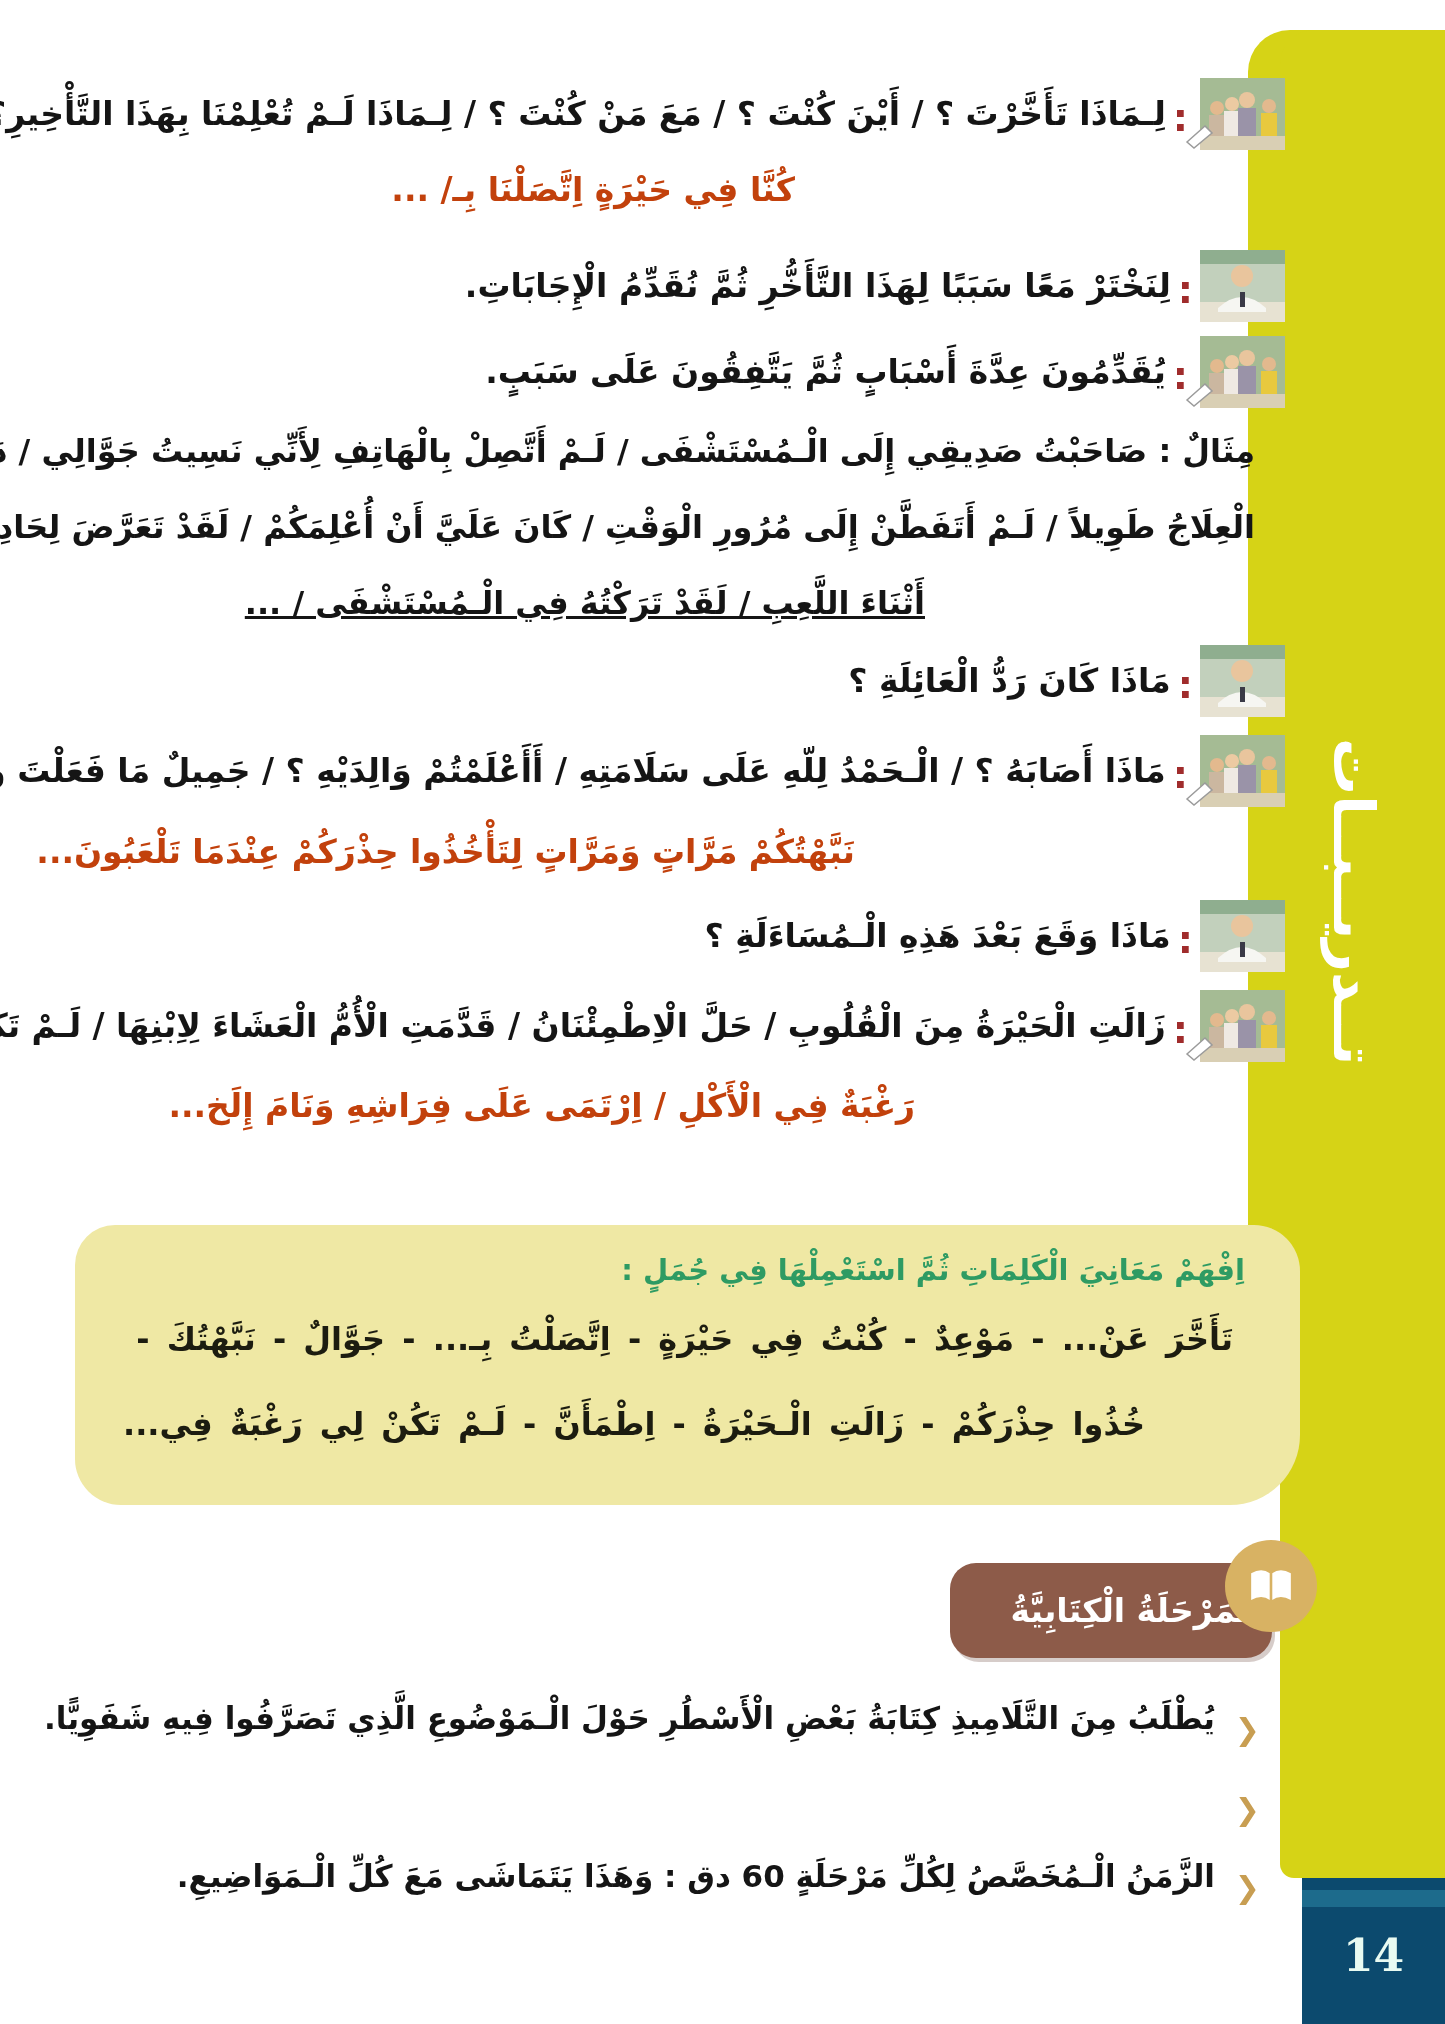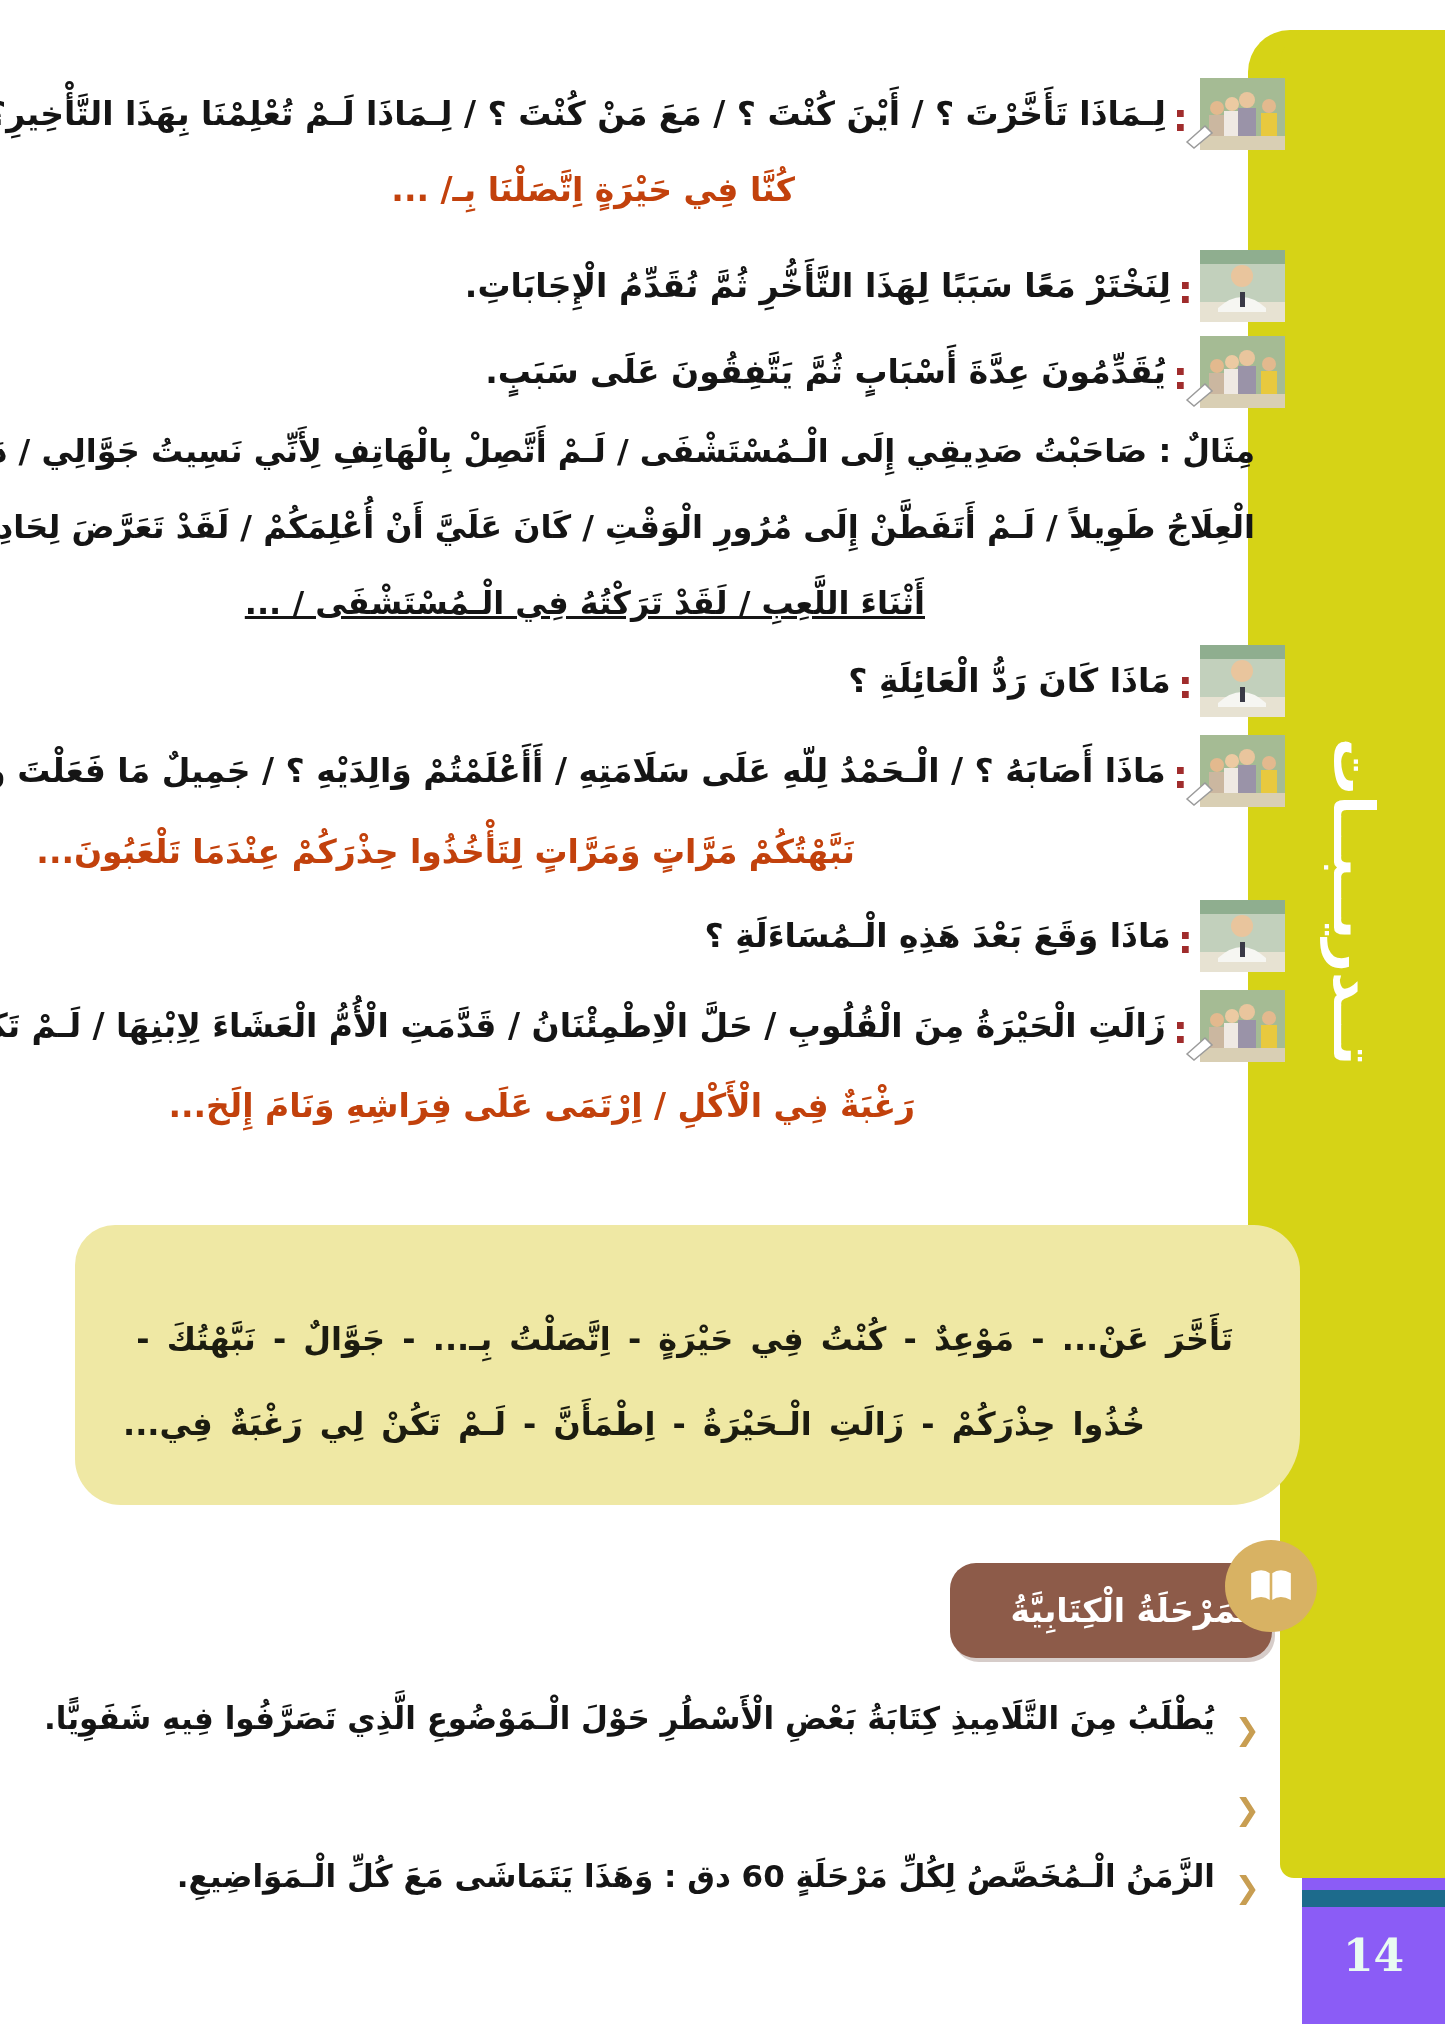--- a/index.html
+++ b/index.html
@@ -9,21 +9,21 @@
   }
   
   .side-band{position:absolute;top:30px;right:0;width:165px;height:1848px;
     background:#d6d316;border-radius:34px 0 0 14px;}
   .side-tab{position:absolute;top:30px;right:0;width:197px;height:1255px;
     background:#d6d316;border-radius:42px 0 0 52px;}
   .tab-label{position:absolute;top:165px;right:58px;height:900px;
     writing-mode:vertical-rl;text-orientation:mixed;
     color:#ffffff;font-size:57px;font-weight:700;letter-spacing:8px;white-space:nowrap;}
   
-  .pagenum-box{position:absolute;right:0;top:1878px;width:143px;height:146px;background:#8b5cf6;}
+  .pagenum-box{position:absolute;right:0;top:1878px;width:143px;height:146px;background:#0c4a6e;}
   .pagenum-stripe{position:absolute;top:12px;left:0;width:100%;height:17px;background:#1d6b8c;}
   .pagenum{position:absolute;top:52px;left:0;width:100%;text-align:center;
     color:#e9fbf2;font-size:44px;font-weight:700;font-family:"DejaVu Serif",serif;}
   
   .row{position:absolute;display:flex;direction:rtl;align-items:center;gap:7px;
     color:#151515;font-weight:700;font-size:33px;white-space:nowrap;line-height:72px;}
   .row .txt{display:inline-block;}
   .colon{color:#a02c2c;font-size:38px;flex:none;transform:translateY(4px);}
   .photo{flex:none;width:85px;height:72px;}
   .photo.students{width:100px;margin-left:-10px;}
@@ -193,20 +193,21 @@
         <polygon points="2,64 20,48 27,55 9,70" fill="#ffffff" stroke="#9b9b9b" stroke-width="1.5"></polygon>
       </svg>
     </span>
     <span class="colon">:</span>
     <span class="txt">زَالَتِ الْحَيْرَةُ مِنَ الْقُلُوبِ / حَلَّ الْاِطْمِئْنَانُ / قَدَّمَتِ الْأُمُّ الْعَشَاءَ لِاِبْنِهَا / لَـمْ تَكُنْ لِلطِّفْلِ</span>
   </div>
 
   <div class="cont" style="top:1086px;right:530px;">رَغْبَةٌ فِي الْأَكْلِ / اِرْتَمَى عَلَى فِرَاشِهِ وَنَامَ إِلَخ...</div>
 
   <div class="vocab-box">
+    <div class="vocab-title">اِفْهَمْ مَعَانِيَ الْكَلِمَاتِ ثُمَّ اسْتَعْمِلْهَا فِي جُمَلٍ :</div>
     <div class="vocab-line1">تَأَخَّرَ عَنْ... - مَوْعِدٌ - كُنْتُ فِي حَيْرَةٍ - اِتَّصَلْتُ بِـ... - جَوَّالٌ - نَبَّهْتُكَ -</div>
     <div class="vocab-line2">خُذُوا حِذْرَكُمْ - زَالَتِ الْـحَيْرَةُ - اِطْمَأَنَّ - لَـمْ تَكُنْ لِي رَغْبَةٌ فِي...</div>
   </div>
 
   <div class="stage-label">
     <span>الْـمَرْحَلَةُ الْكِتَابِيَّةُ</span>
   </div>
   <div class="stage-circle">
     <svg width="56" height="56" viewBox="0 0 48 48">
       <path d="M7 13 Q16 8 23 13 V36 Q16 31 7 36 Z" fill="#ffffff"></path>

